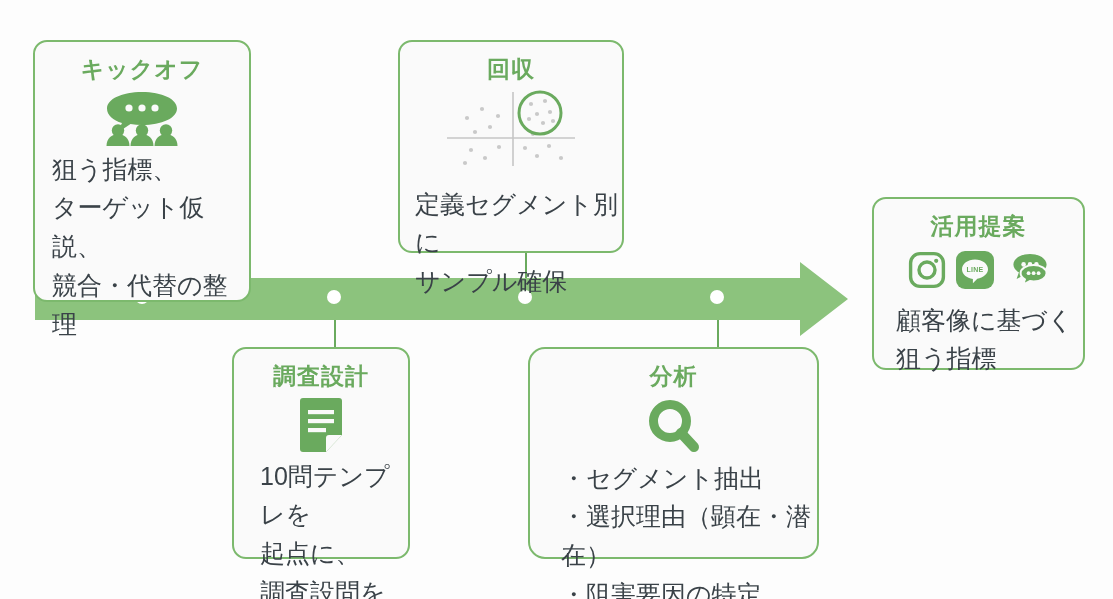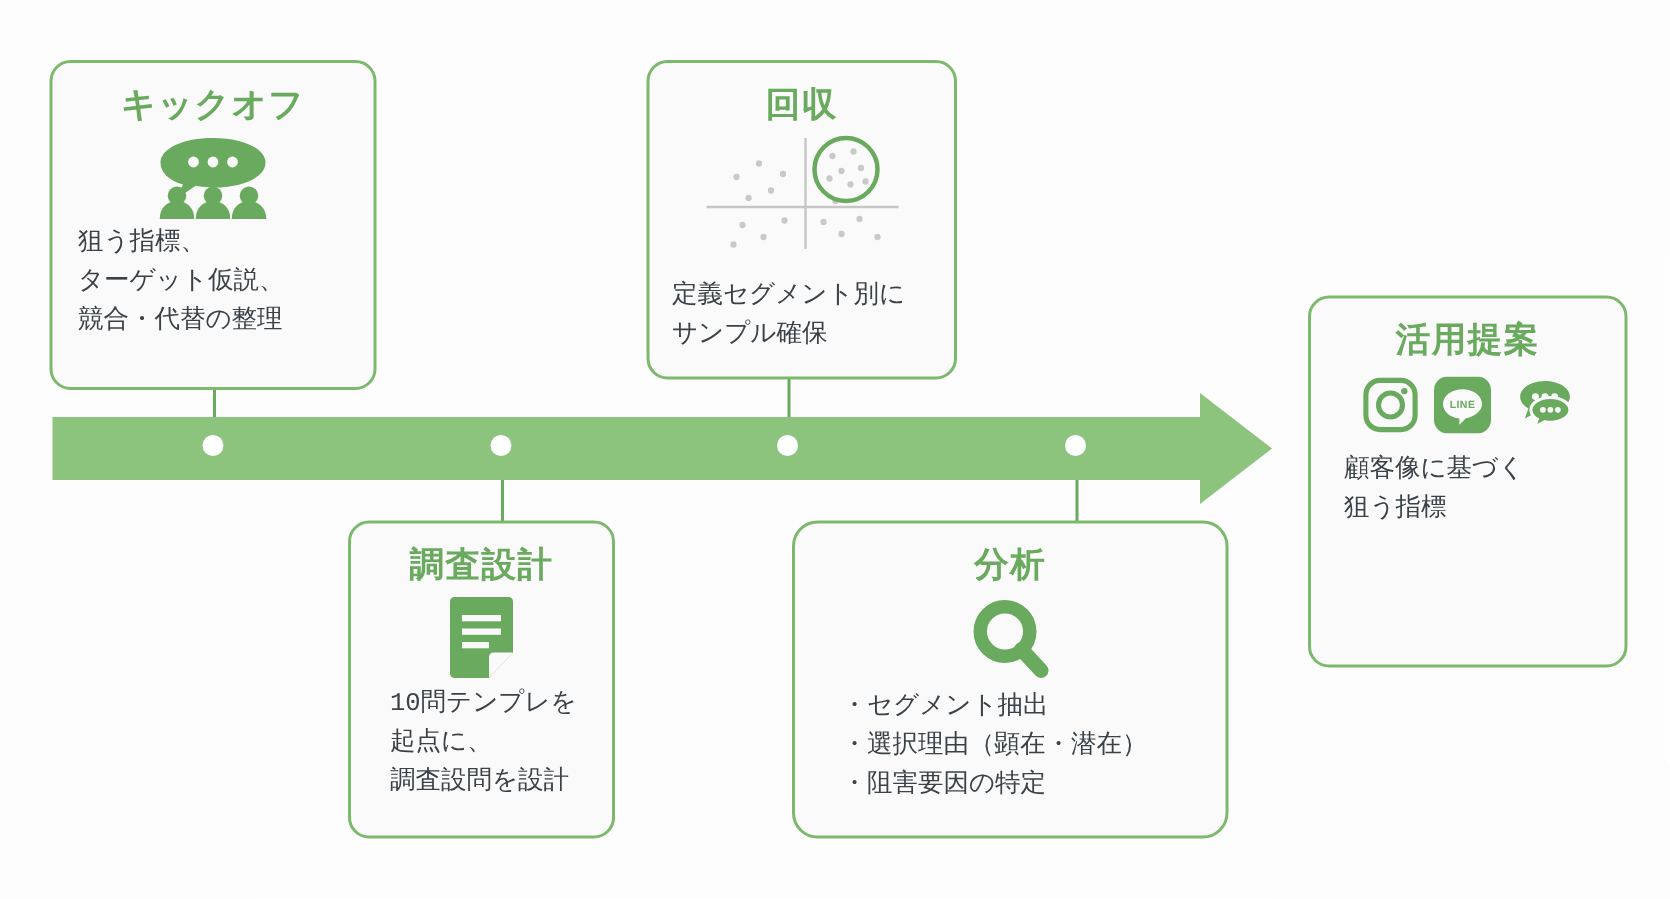--- a/index.html
+++ b/index.html
@@ -50,37 +50,36 @@
   }
   .card-icon {
     margin-top: 6px;
     margin-bottom: 4px;
     display: flex;
     align-items: center;
     justify-content: center;
   }
   .card-body {
     color: #3a4248;
-    font-size: 17px;
+    font-size: 25px;
     line-height: 1.55;
     align-self: flex-start;
     white-space: pre-line;
-    font-family: Liberation Mono, monospace;
-  }
-
-  
-  #card-kickoff   { left: 33px;  top: 40px;  width: 218px; height: 220px; }
+  }
+
+  
+  #card-kickoff   { left: 33px;  top: 40px;  width: 218px; height: 262px; }
   #card-kickoff   .card-body { padding-left: 17px; }
-  #card-collect   { left: 431px; top: 40px;  width: 207px; height: 213px; }
+  #card-collect   { left: 398px; top: 40px;  width: 226px; height: 213px; }
   #card-collect   .card-body { padding-left: 15px; margin-top: 11px; }
   #card-design    { left: 232px; top: 347px; width: 178px; height: 212px; }
   #card-design    .card-body { padding-left: 26px; }
   #card-analysis  { left: 528px; top: 347px; width: 291px; height: 212px; border-radius: 17px; }
   #card-analysis  .card-body { padding-left: 31px; }
-  #card-proposal  { left: 872px; top: 197px; width: 213px; height: 248px; }
+  #card-proposal  { left: 872px; top: 197px; width: 213px; height: 173px; }
   #card-proposal  .card-body { padding-left: 22px; }
 
   .icon-row {
     display: flex;
     align-items: center;
     gap: 10px;
   }
   .line-label {
     font-size: 7px;
     font-weight: bold;

